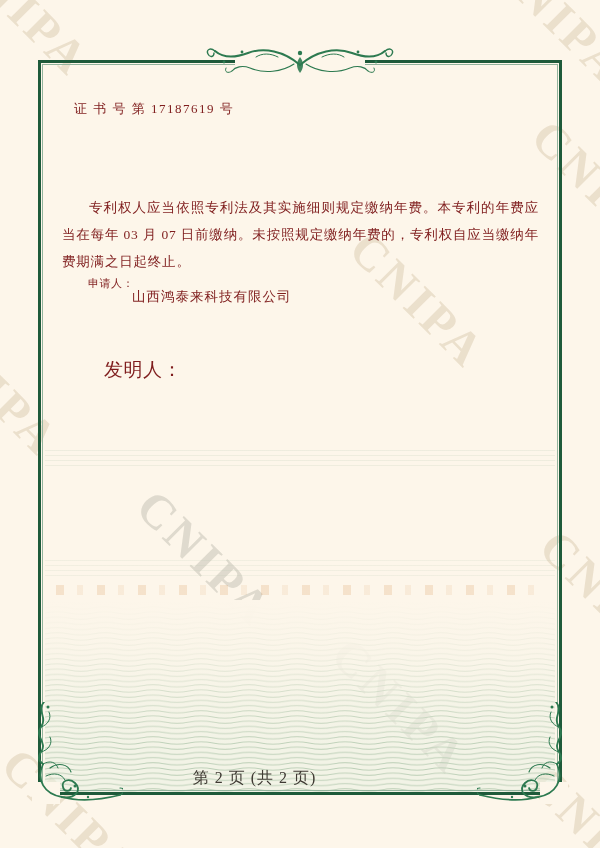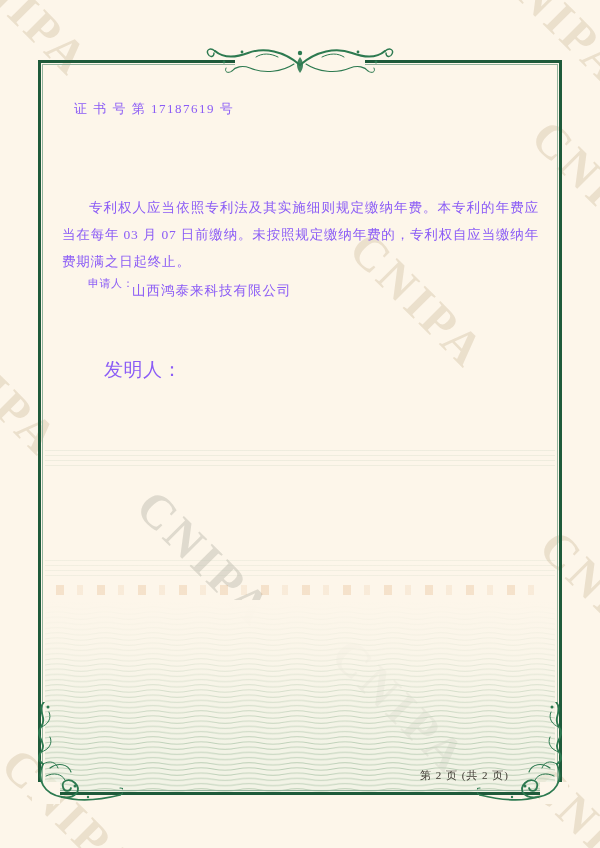--- a/index.html
+++ b/index.html
@@ -52,34 +52,34 @@
   }
   .cert-border::before{
     content:"";position:absolute;inset:1px;border:1px solid #93b49d;
   }
   
   .orn{position:absolute;z-index:4;pointer-events:none;}
   .orn-top{left:300px;top:45px;transform:translateX(-50%);}
   .orn-bl{left:28px;top:702px;}
   .orn-br{left:477px;top:702px;transform:scaleX(-1);}
   
-  .txt{position:absolute;z-index:5;color:#8b5cf6;}
+  .txt{position:absolute;z-index:5;color:#7f1d1d;}
   .cert-no{left:74px;top:100px;font-size:13px;letter-spacing:1.5px;}
   .para{
     left:62px;top:178px;width:477px;font-size:13.5px;line-height:27px;
     text-indent:2em;text-align:justify;letter-spacing:0.8px;margin-top:16px;
   }
   .l-info{left:88px;top:256px;font-size:13.5px;letter-spacing:0.5px;}
   .l-app-label{left:88px;top:276px;font-size:11px;letter-spacing:0.5px;}
-  .l-app-name{left:132px;top:282px;font-size:13.5px;letter-spacing:1px;}
+  .l-app-name{left:132px;top:288px;font-size:13.5px;letter-spacing:1px;}
   .l-inv-label{left:88px;top:357px;font-size:19px;letter-spacing:0.5px;margin-left:16px;}
   .l-inv-names{left:132px;top:378px;font-size:13.5px;letter-spacing:1px;}
   .footer{
-    left:0;top:768px;width:509px;text-align:right;z-index:6;
-    font-size:11px;letter-spacing:1px;color:#3f3a33;
+    left:0;top:768px;width:509px;text-align:center;z-index:6;
+    font-size:16px;letter-spacing:1px;color:#3f3a33;
   }
 </style>
 </head>
 <body>
 
 <div class="page">
 
   <span class="wm wm1">CNIPA</span>
   <span class="wm wm2">CNIPA</span>
   <span class="wm wm3">CNIPA</span>

